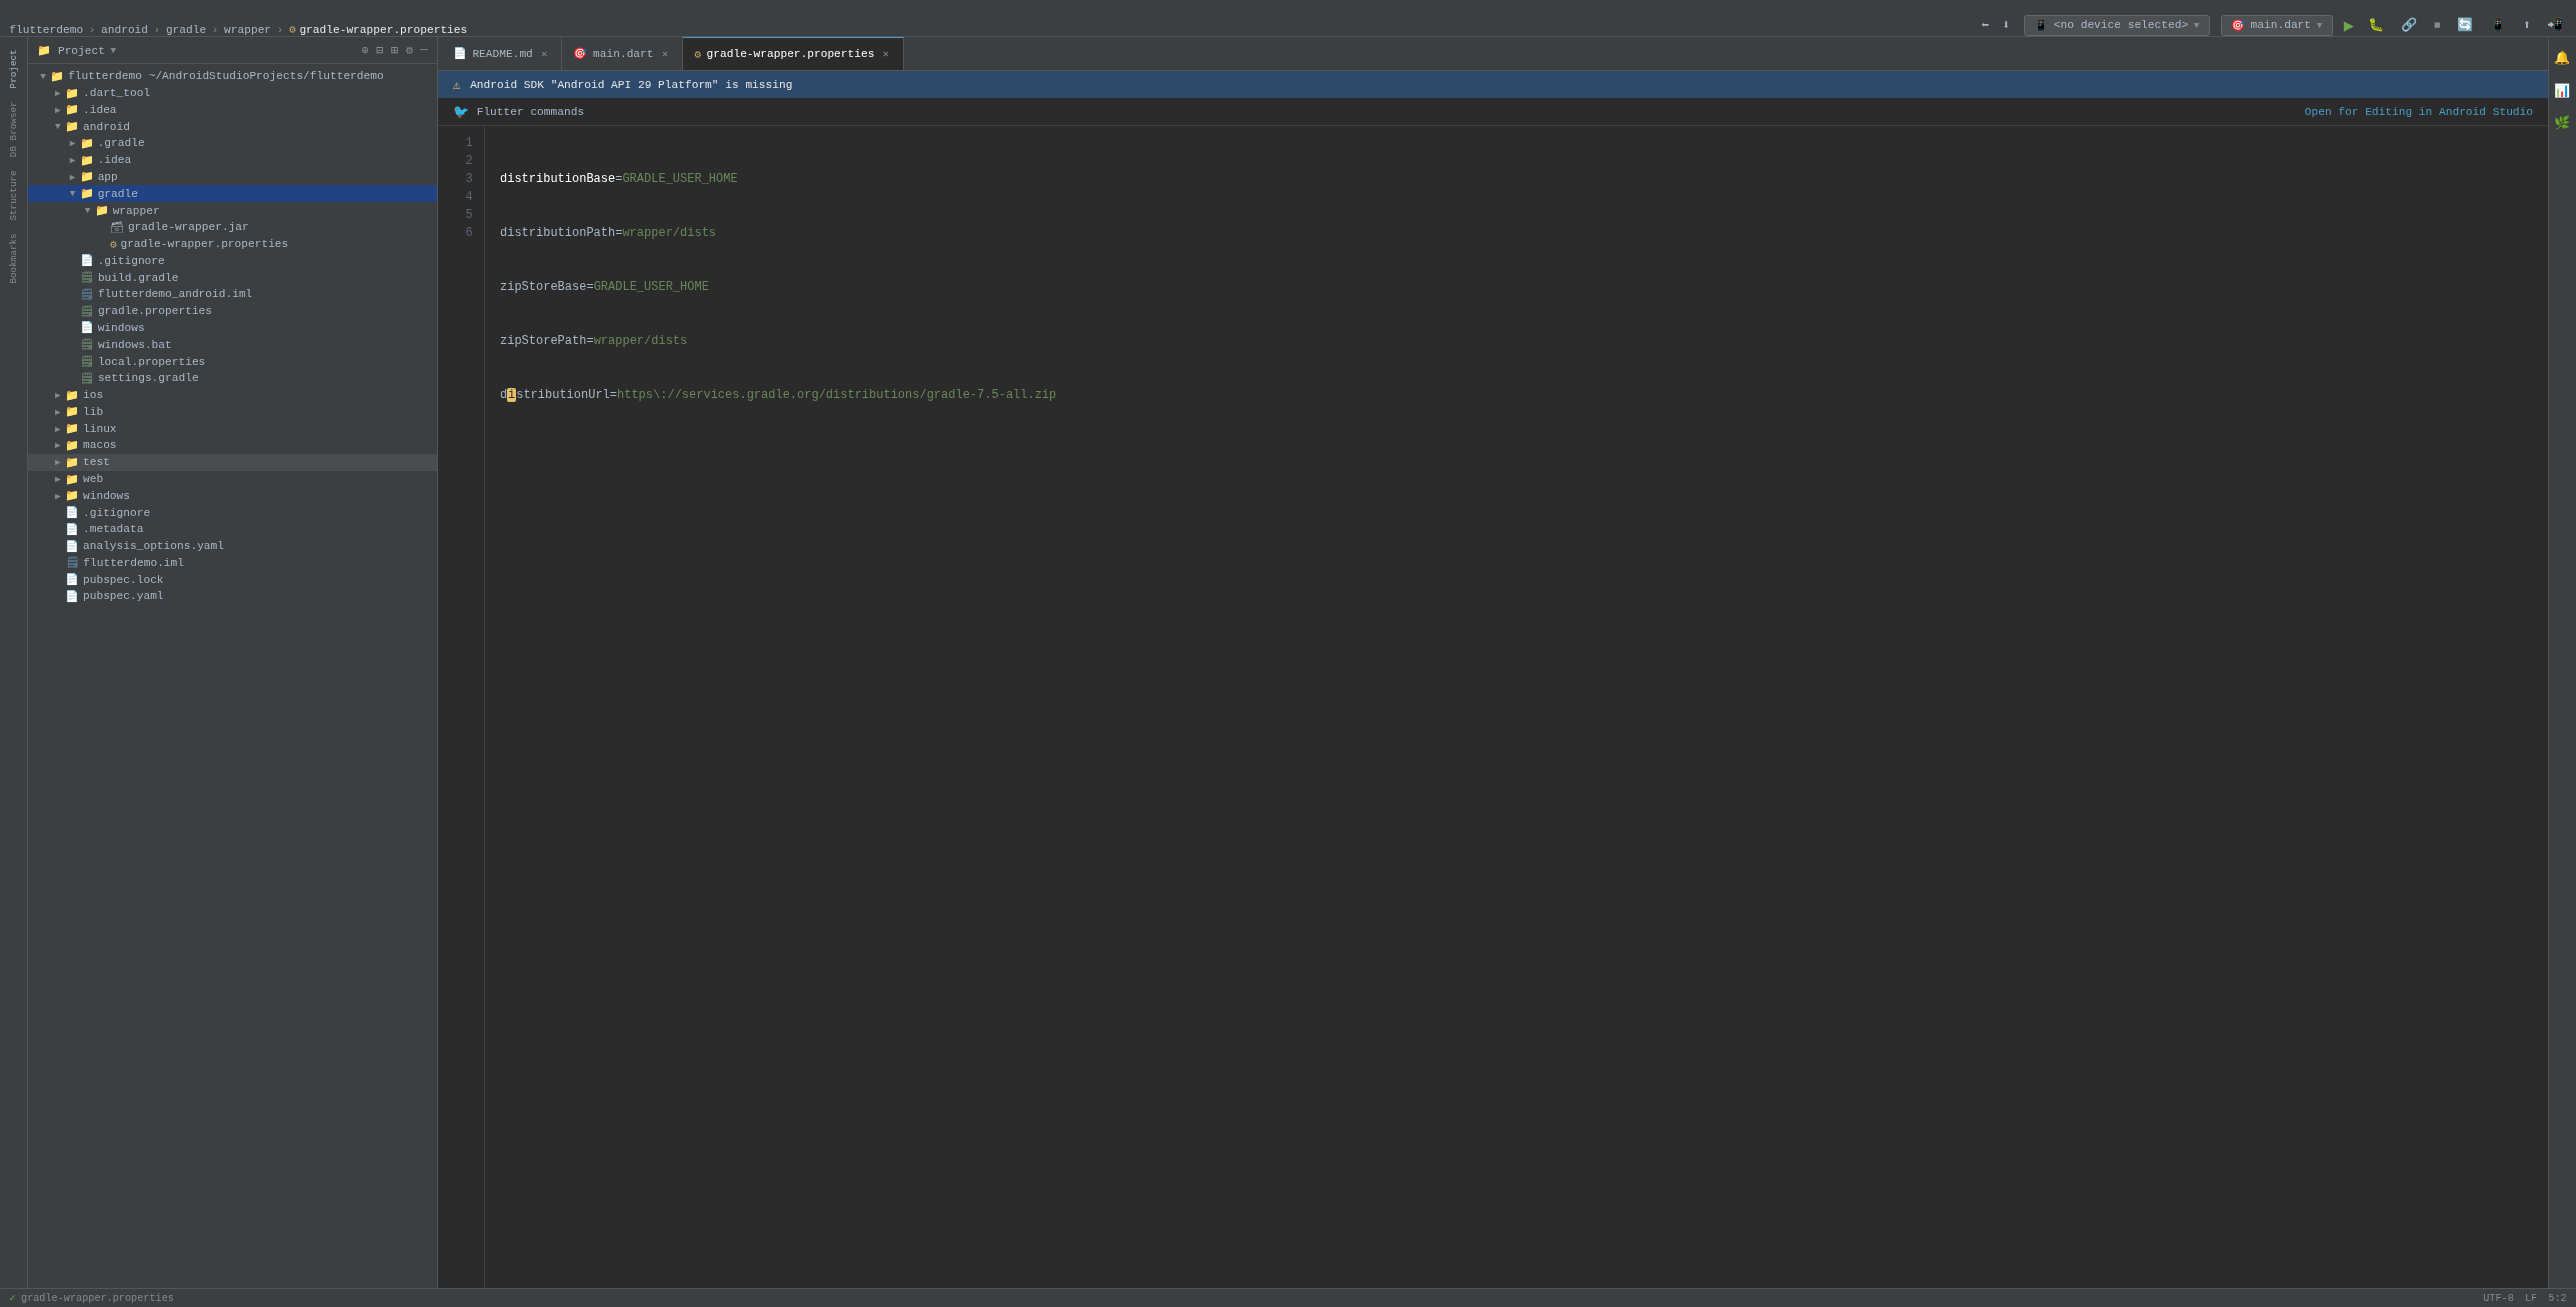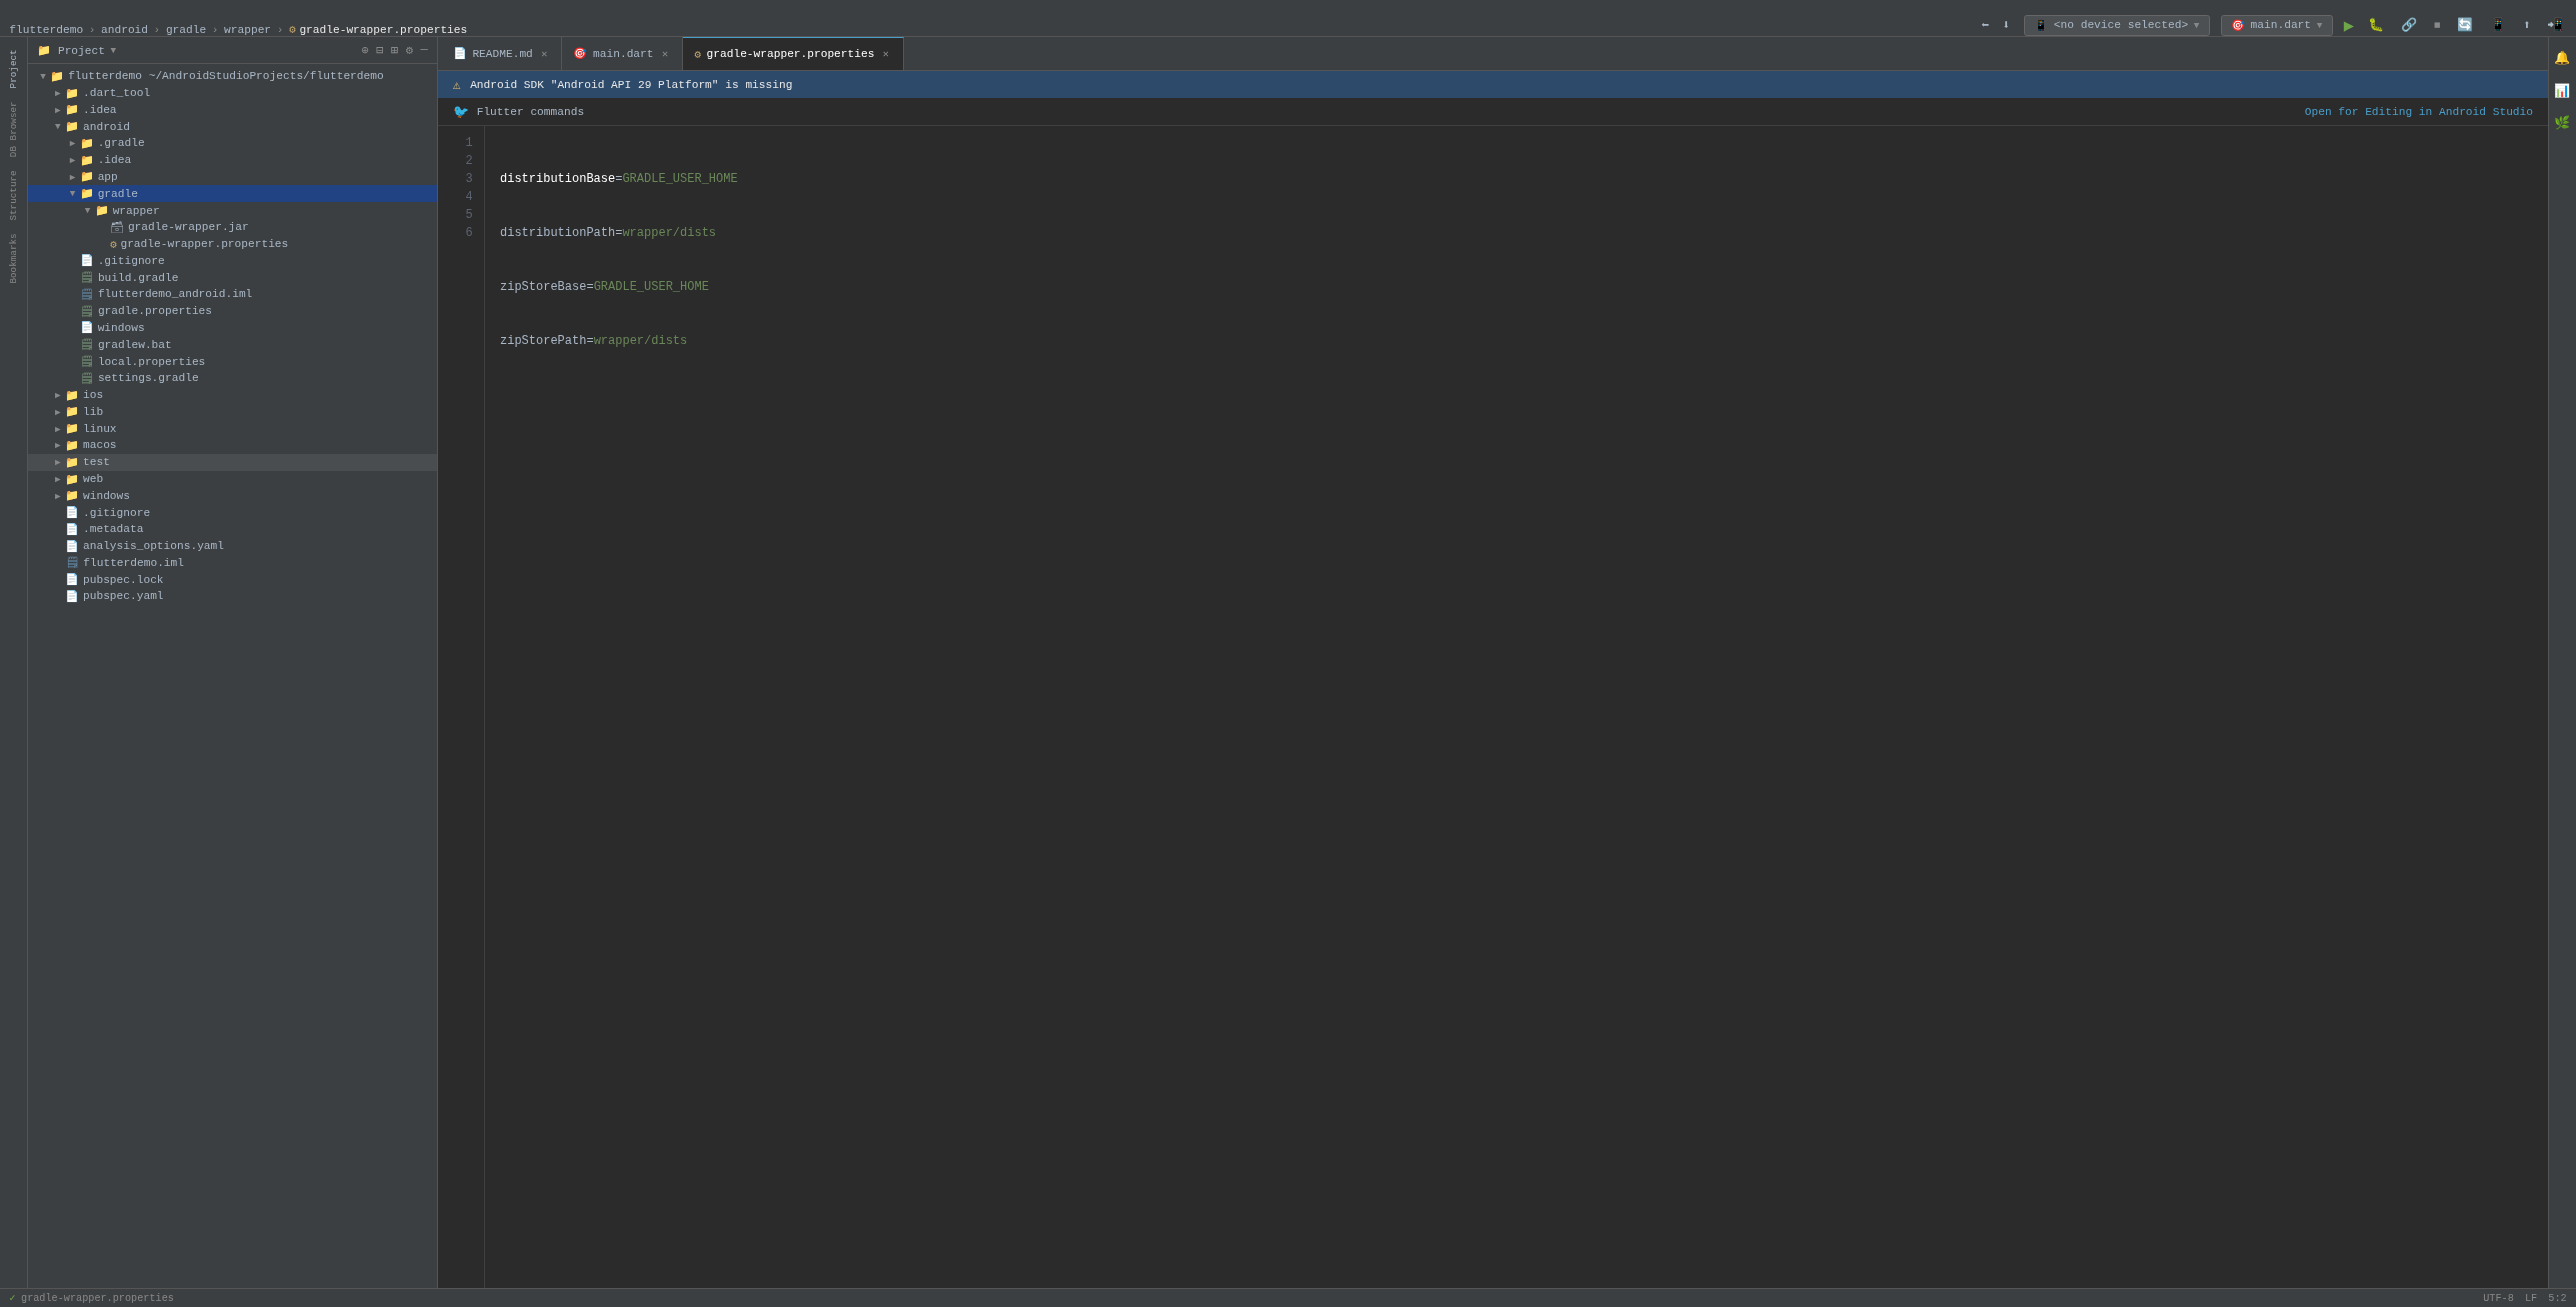--- a/index.html
+++ b/index.html
@@ -511,21 +511,21 @@
         <span class="tree-indent" style="width:37px;"></span>
         <span class="tree-arrow" style="visibility:hidden;"></span>
         <span class="tree-icon file-icon-prop">📄</span>
         <span>windows</span>
       </div>
 
       <div class="tree-item">
         <span class="tree-indent" style="width:37px;"></span>
         <span class="tree-arrow" style="visibility:hidden;"></span>
         <span class="tree-icon file-icon-gradle">🗒</span>
-        <span>gradlew.bat</span>
+        <span>windows.bat</span>
       </div>
 
       <div class="tree-item">
         <span class="tree-indent" style="width:37px;"></span>
         <span class="tree-arrow" style="visibility:hidden;"></span>
         <span class="tree-icon file-icon-gradle">🗒</span>
         <span>local.properties</span>
       </div>
 
       <div class="tree-item">
@@ -666,20 +666,21 @@
         <div>3</div>
         <div>4</div>
         <div>5</div>
         <div>6</div>
       </div>
       <div class="code-content">
         <div class="code-line"><span style="color:#ffffff;">distributionBase</span><span style="color:#a9b7c6;">=</span><span style="color:#6a8759;">GRADLE_USER_HOME</span></div>
         <div class="code-line"><span style="color:#a9b7c6;">distributionPath</span><span style="color:#a9b7c6;">=</span><span style="color:#6a8759;">wrapper/dists</span></div>
         <div class="code-line"><span style="color:#a9b7c6;">zipStoreBase</span><span style="color:#a9b7c6;">=</span><span style="color:#6a8759;">GRADLE_USER_HOME</span></div>
         <div class="code-line"><span style="color:#a9b7c6;">zipStorePath</span><span style="color:#a9b7c6;">=</span><span style="color:#6a8759;">wrapper/dists</span></div>
+        <div class="code-line"><span style="color:#a9b7c6;">d</span><span style="background:#e8bf6a; color:#2b2b2b; border-radius:1.9px; padding:0 0.9px;">i</span><span style="color:#a9b7c6;">stributionUrl</span><span style="color:#a9b7c6;">=</span><span style="color:#6a8759;">https\://services.gradle.org/distributions/gradle-7.5-all.zip</span></div>
         <div class="code-line">&nbsp;</div>
       </div>
     </div>
   </div>
 
   <div class="right-toolbar">
     <span class="right-icon">🔔</span>
     <span class="right-icon">📊</span>
     <span class="right-icon">🌿</span>
   </div>

